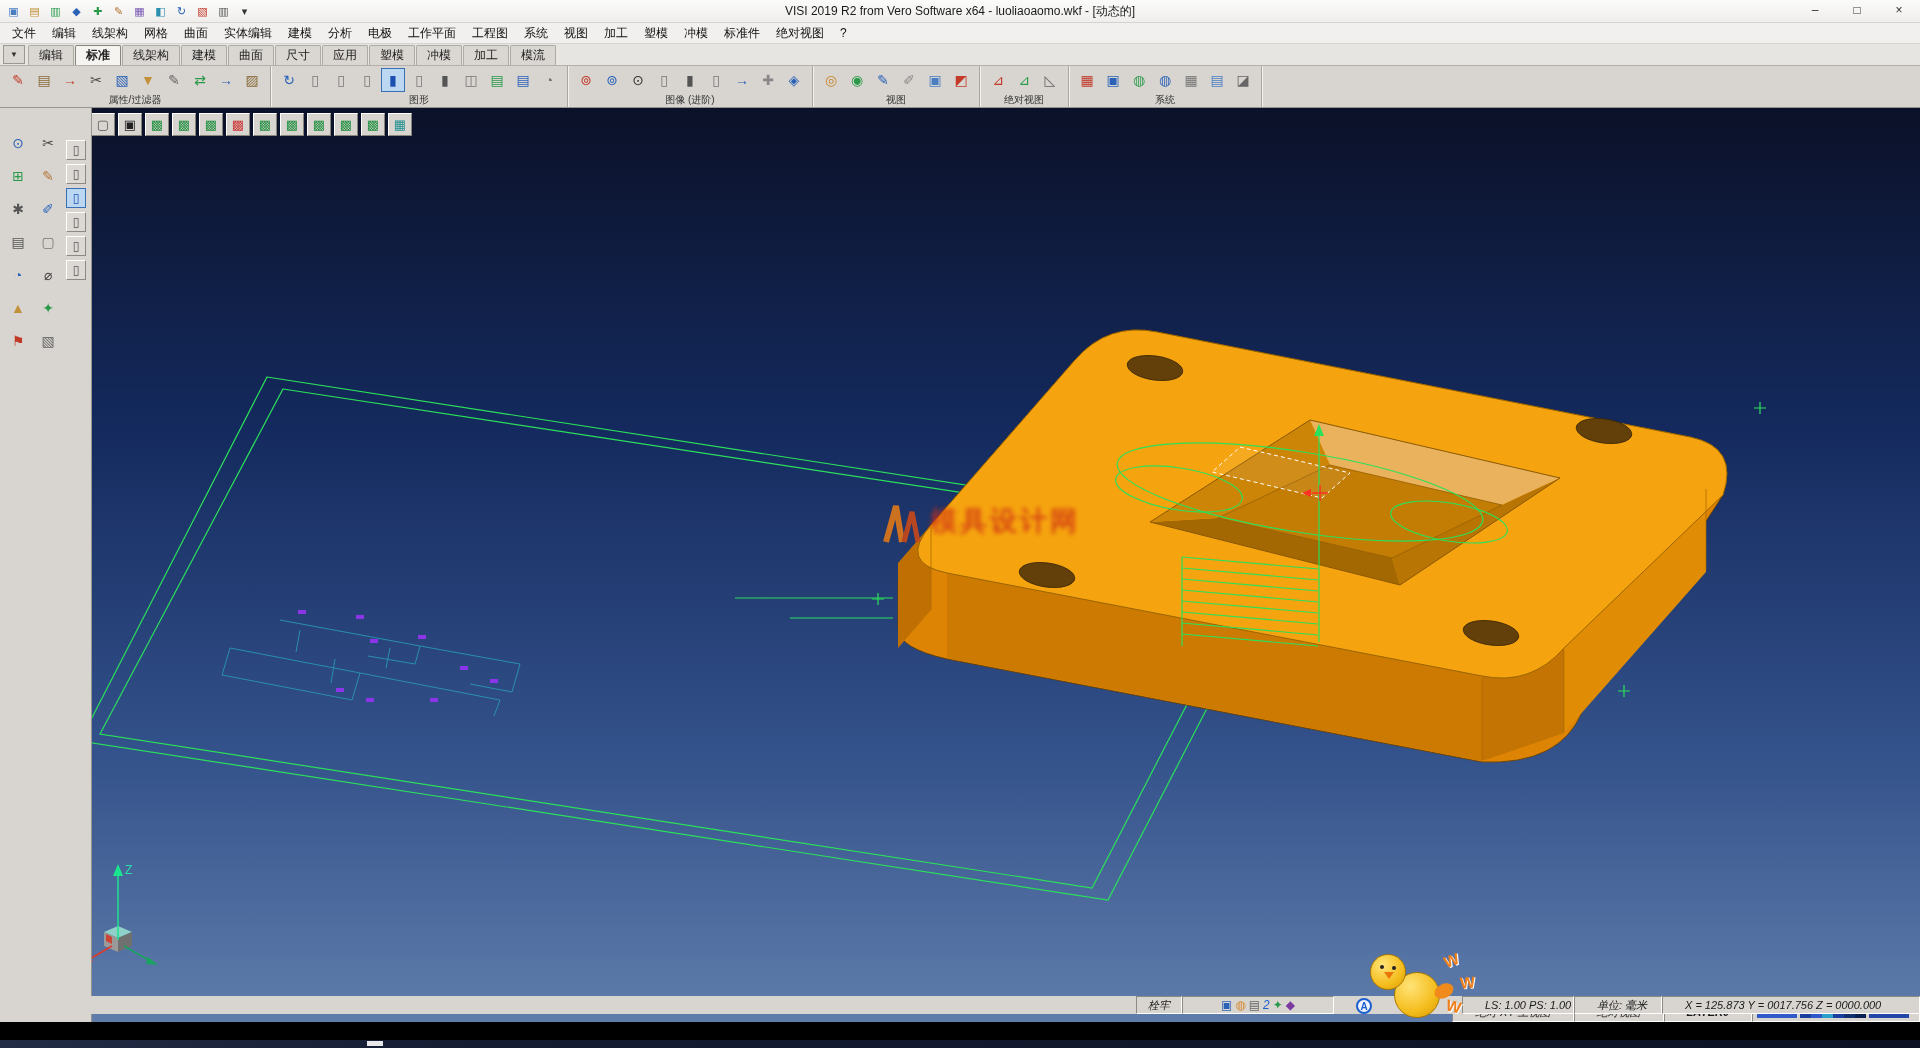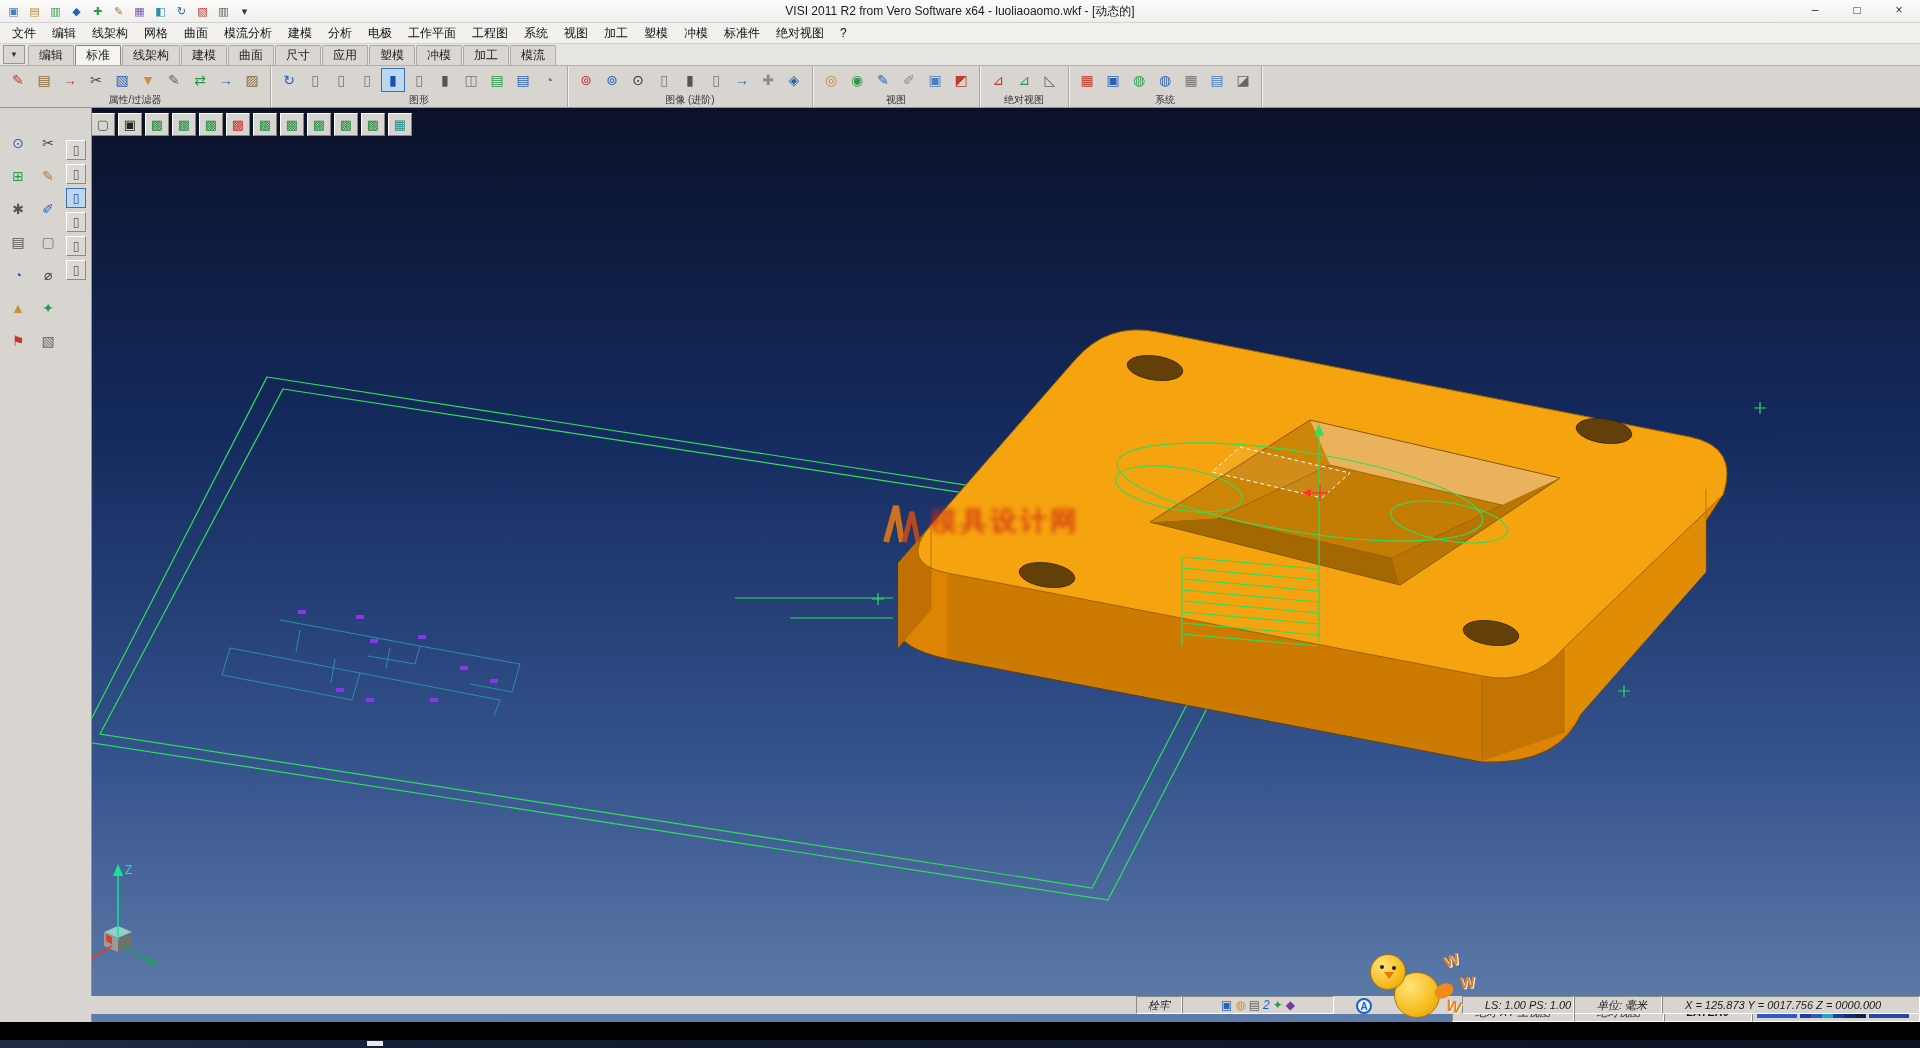--- a/index.html
+++ b/index.html
@@ -13,21 +13,21 @@
   .title-text{position:absolute;left:0;right:0;text-align:center;font-size:12px;color:#1a1a1a;}
   .win-controls{margin-left:auto;display:flex;z-index:2;}
   .win-btn{width:42px;height:22px;text-align:center;line-height:21px;font-size:12px;color:#333;}
 
   .menubar{position:absolute;left:0;top:23px;width:1920px;height:21px;background:#f1f0ee;border-bottom:1px solid #d5d3cf;display:flex;align-items:center;padding-left:4px;z-index:30;}
   .menu-item{padding:0 8px;font-size:12px;color:#111;line-height:20px;white-space:nowrap;}
 
   .tabbar{position:absolute;left:0;top:44px;width:1920px;height:22px;background:#e7e5e1;border-bottom:1px solid #b3b0aa;display:flex;align-items:flex-end;padding-left:3px;z-index:30;}
   .tab-drop{width:22px;height:19px;border:1px solid #9a978f;background:#dad7d2;font-size:8px;text-align:center;line-height:17px;margin:0 3px 1px 0;color:#333;}
   .tab{padding:0 10px;height:20px;line-height:19px;font-size:12px;color:#222;border:1px solid #aeaba4;border-bottom:none;background:#dad7d2;margin-right:1px;border-radius:2px 2px 0 0;white-space:nowrap;}
-  .tab.active{background:#f6f4f1;font-weight:normal;border-color:#87847c;}
+  .tab.active{background:#f6f4f1;font-weight:bold;border-color:#87847c;}
 
   .toolbar{position:absolute;left:0;top:66px;width:1920px;height:42px;background:#d8d5d0;border-bottom:1px solid #97948c;display:flex;z-index:30;}
   .tgroup{display:flex;flex-direction:column;align-items:center;padding:2px 6px 0 6px;border-right:1px solid #aaa79f;box-shadow:1px 0 0 #f2f1ee;}
   .ticons{display:flex;gap:2px;}
   .tbtn{width:24px;height:24px;font-size:14px;line-height:23px;text-align:center;border:1px solid transparent;}
   .tbtn.pressed{background:#bcd7f2;border:1px solid #3a6fb5;}
   .tlabel{font-size:10px;color:#333;margin-top:1px;white-space:nowrap;}
   .toolbar-fill{flex:1;}
 
   
@@ -213,35 +213,35 @@
       <span class="qicon" style="color: rgb(42, 98, 184);">◆</span>
       <span class="qicon" style="color: rgb(42, 154, 74);">✚</span>
       <span class="qicon" style="color: rgb(181, 118, 58);">✎</span>
       <span class="qicon" style="color: rgb(122, 90, 181);">▦</span>
       <span class="qicon" style="color: rgb(42, 143, 174);">◧</span>
       <span class="qicon" style="color: rgb(42, 98, 184);">↻</span>
       <span class="qicon" style="color: rgb(194, 58, 42);">▧</span>
       <span class="qicon" style="color: rgb(85, 85, 85);">▥</span>
       <span class="qicon" style="color: rgb(51, 51, 51);">▾</span>
   </div>
-  <span class="title-text">VISI 2011 R2 from Vero Software x64 - luoliaoaomo.wkf - [动态的]</span>
+  <span class="title-text">VISI 2019 R2 from Vero Software x64 - luoliaoaomo.wkf - [动态的]</span>
   <div class="win-controls">
     <span class="win-btn">–</span>
     <span class="win-btn">□</span>
     <span class="win-btn">×</span>
   </div>
 </div>
 
 <div class="menubar">
   <span class="menu-item">文件</span>
     <span class="menu-item">编辑</span>
     <span class="menu-item">线架构</span>
     <span class="menu-item">网格</span>
     <span class="menu-item">曲面</span>
-    <span class="menu-item">模流分析</span>
+    <span class="menu-item">实体编辑</span>
     <span class="menu-item">建模</span>
     <span class="menu-item">分析</span>
     <span class="menu-item">电极</span>
     <span class="menu-item">工作平面</span>
     <span class="menu-item">工程图</span>
     <span class="menu-item">系统</span>
     <span class="menu-item">视图</span>
     <span class="menu-item">加工</span>
     <span class="menu-item">塑模</span>
     <span class="menu-item">冲模</span>

